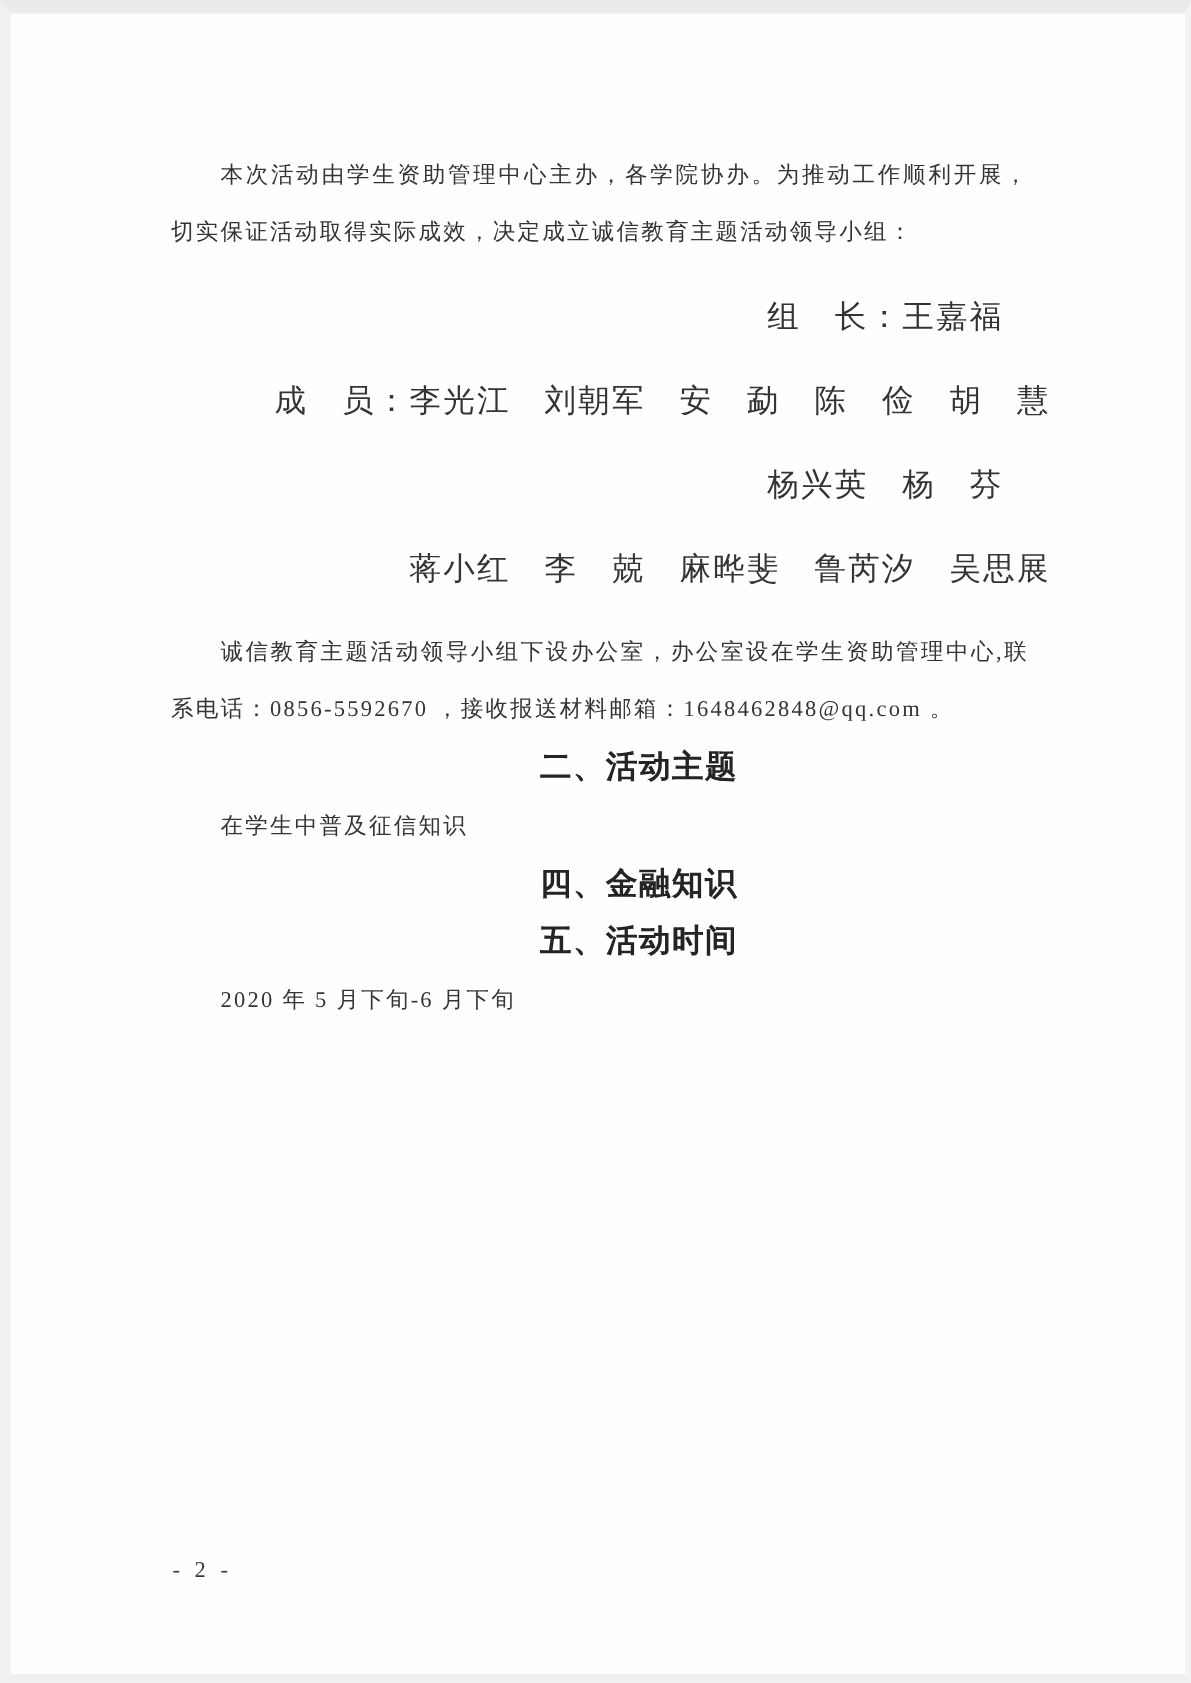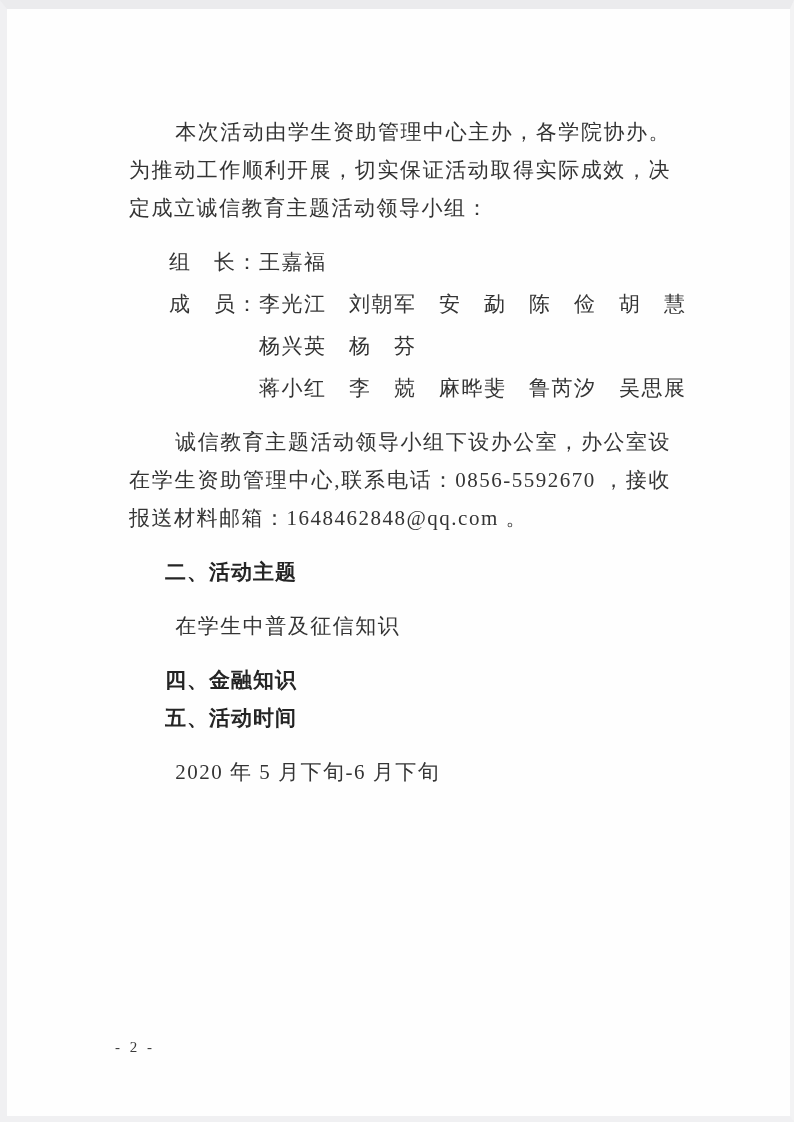--- a/index.html
+++ b/index.html
@@ -22,50 +22,52 @@
     font-family: "Liberation Serif", "DejaVu Serif", serif;
     color: #343434;
   }
   .content {
     position: absolute;
     top: 88px;
     left: 106px;
     width: 574px;
   }
   .body-text {
-    margin: 16px;
-    font-size: 21px;
+    margin: 1px;
+    font-size: 15px;
     line-height: 38px;
     letter-spacing: 1.5px;
     text-align: justify;
     text-justify: inter-ideograph;
   }
   .indent {
     text-indent: 2.2em;
   }
   .roster-line {
-    margin: 4px;
+    margin: 18px;
     font-size: 21px;
     line-height: 38px;
     letter-spacing: 1.5px;
     padding-left: 52px;
     white-space: pre;
+    text-align: right;
   }
   .roster-cont {
     padding-left: 142px;
   }
   .heading {
     margin: 0;
     font-size: 21px;
     line-height: 38px;
     letter-spacing: 1px;
     padding-left: 52px;
     font-family: "Liberation Sans", "DejaVu Sans", sans-serif;
     font-weight: 700;
     color: #242424;
+    text-align: center;
   }
   .page-number {
     position: absolute;
     left: 108px;
     top: 1030px;
     font-size: 15px;
     letter-spacing: 3px;
     color: #3a3a3a;
     font-family: "Liberation Serif", "DejaVu Serif", serif;
   }

